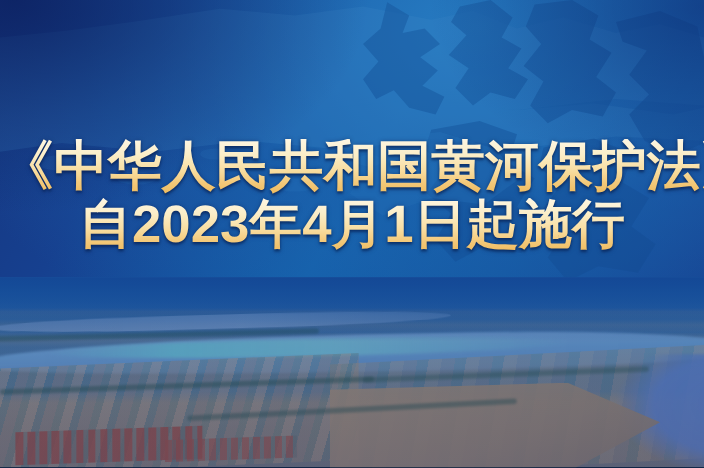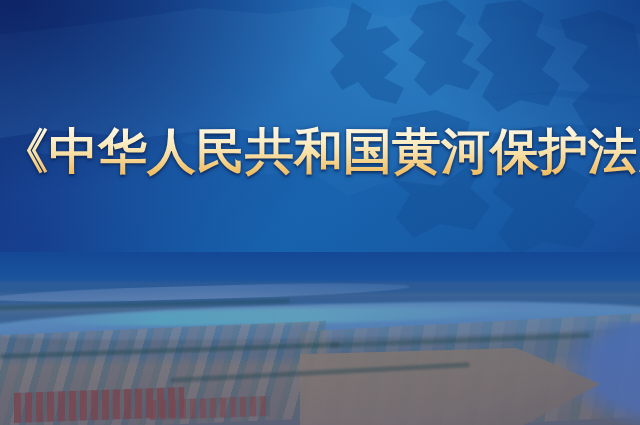--- a/index.html
+++ b/index.html
@@ -317,15 +317,16 @@
 
     <div class="village"></div>
     <div class="village2"></div>
 
     <div class="ph-layer ph-tint"></div>
     <div class="ph-layer ph-blend"></div>
   </div>
 
   <div class="headline">
     <span class="hl-line l1">《中华人民共和国黄河保护法》</span>
+    <span class="hl-line l2">自2023年4月1日起施行</span>
   </div>
 
 </div>
 
 </body></html>

